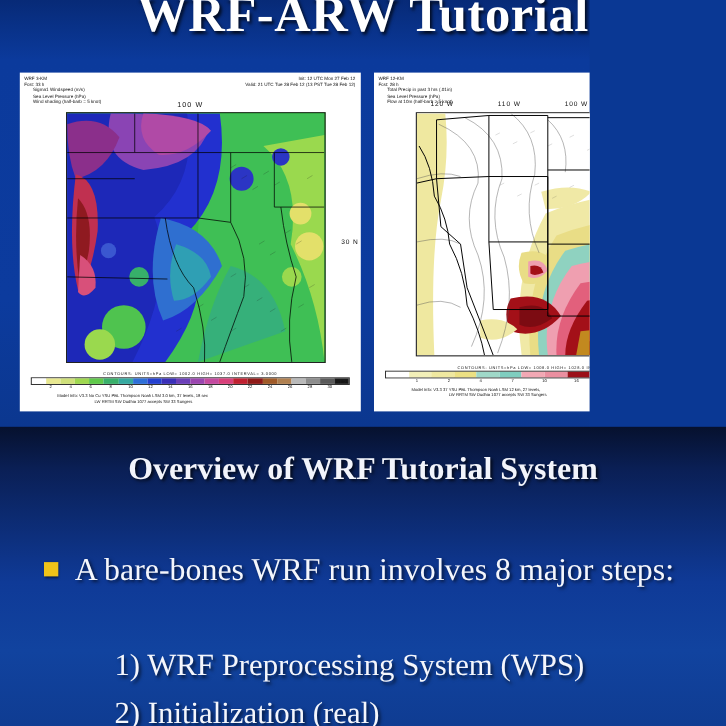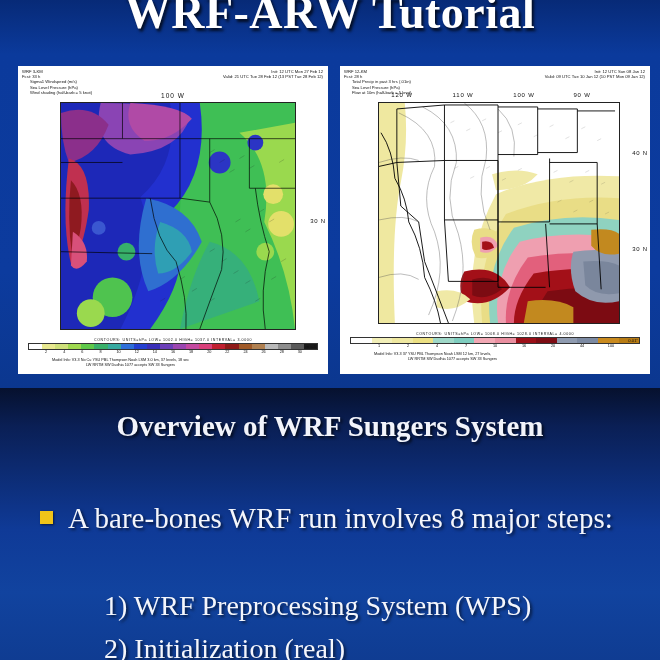--- a/index.html
+++ b/index.html
@@ -5,21 +5,21 @@
   html,body{margin:0;padding:0;}
   body{
     width:660px;height:660px;overflow:hidden;
     font-family:"Liberation Serif", serif;
     background:#0a3894;
   }
   .slide{position:relative;width:660px;height:660px;overflow:hidden;}
 
   
   .top-band{
-    position:absolute;left:0;top:0;width:660px;height:388px;
+    position:absolute;left:0;top:0;width:536px;height:388px;
     background:linear-gradient(180deg,#072a77 0%,#0b3a9c 14%,#0c3b9e 70%,#0b378f 100%);
     overflow:hidden;
   }
   .title{
     position:absolute;left:0;top:-14px;width:660px;
     text-align:center;
     font-family:"Liberation Serif", serif;
     font-weight:bold;
     font-size:46px;
     letter-spacing:0.5px;
@@ -423,21 +423,21 @@
         <div class="unit-right">0.01"</div>
         <div class="modelinfo">
           <span class="mi1">Model Info: V3.3          37     YSU PBL  Thompson    Noah LSM  12 km,   27 levels,</span>
           <span class="mi2">LW RRTM  SW Dudhia  1077 accepts SW 33 Sungers</span>
         </div>
       </div>
     </div>
   </div>
 
   <div class="bottom">
-    <div class="sec-title">Overview of WRF Sungers System</div>
+    <div class="sec-title">Overview of WRF Tutorial System</div>
 
     <div class="bullet-block">
       <div class="bullet-row">
         <span class="bullet-sq"></span>
         <span class="btext">A bare-bones WRF run involves 8 major steps:</span>
       </div>
     </div>
 
     <div class="steps">
       <div class="step">1) WRF Preprocessing System (WPS)</div>

